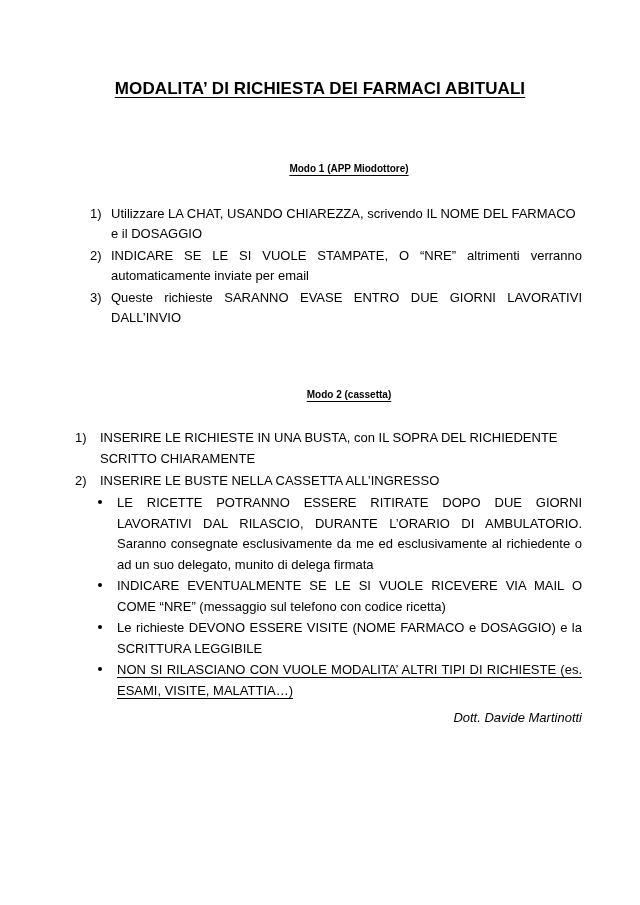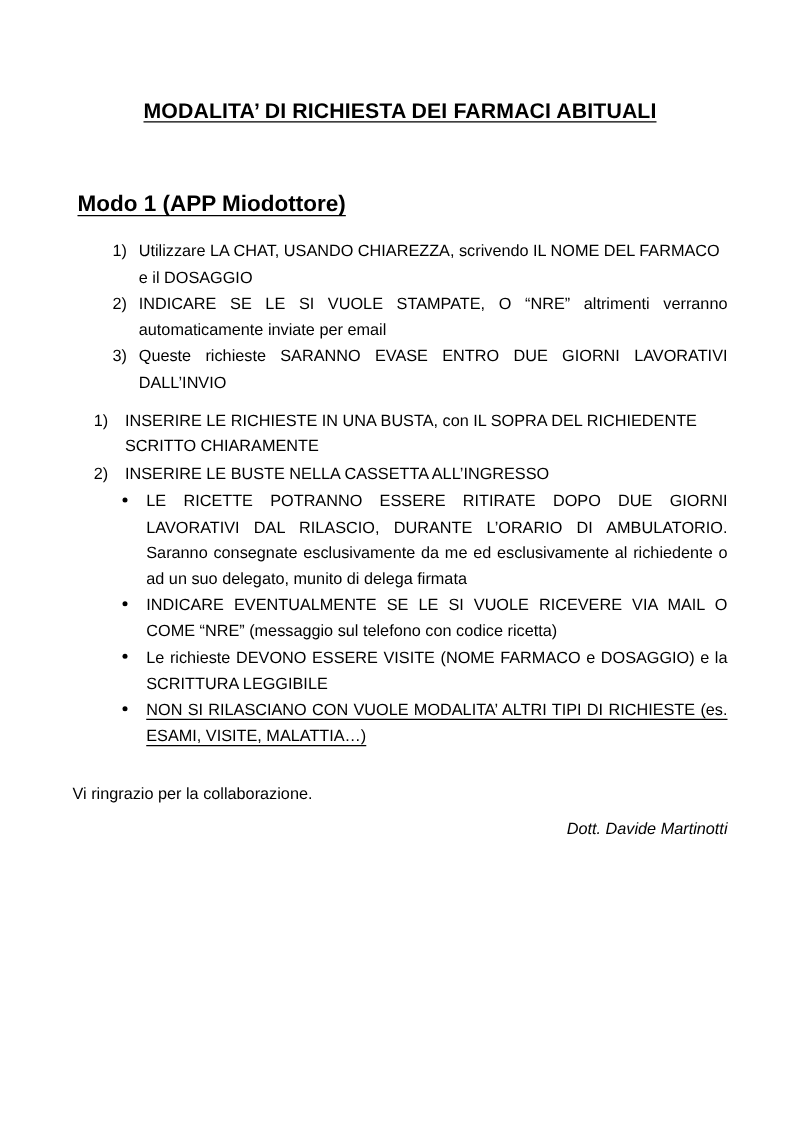--- a/index.html
+++ b/index.html
@@ -35,24 +35,25 @@
     padding: 78px 58px 0 58px;
     line-height: 1.25;
   }
   .doc-title span {
     text-decoration: underline;
     text-underline-offset: 3px;
   }
 
   
   .section-heading {
-    font-size: 18px;
+    font-size: 10px;
     font-weight: bold;
     line-height: 1.45;
-    margin: 4px;
+    margin: 16px;
+    text-align: center;
   }
   .section-heading span {
     text-decoration: underline;
     text-underline-offset: 2.5px;
   }
 
   #heading-modo1 { padding: 47px 0 0 58px; }
   #heading-modo2 { padding: 43px 0 0 58px; }
 
   
@@ -152,20 +153,21 @@
     <div class="list-row">
       <span class="marker">2)</span>
       <span class="row-text">INDICARE SE LE SI VUOLE STAMPATE, O “NRE” altrimenti verranno automaticamente inviate per email</span>
     </div>
     <div class="list-row">
       <span class="marker">3)</span>
       <span class="row-text">Queste richieste SARANNO EVASE ENTRO DUE GIORNI LAVORATIVI DALL’INVIO</span>
     </div>
   </div>
 
+  <div class="section-heading" id="heading-modo2"><span>Modo 2 (cassetta)</span></div>
 
   <div class="list-modo2">
     <div class="list-row">
       <span class="marker">1)</span>
       <span class="row-text nojust">INSERIRE LE RICHIESTE IN UNA BUSTA, con IL SOPRA DEL RICHIEDENTE SCRITTO CHIARAMENTE</span>
     </div>
     <div class="list-row">
       <span class="marker">2)</span>
       <span class="row-text nojust">INSERIRE LE BUSTE NELLA CASSETTA ALL’INGRESSO</span>
     </div>
@@ -184,17 +186,16 @@
       <span class="marker"><span class="bullet-dot"></span></span>
       <span class="row-text">Le richieste DEVONO ESSERE VISITE (NOME FARMACO e DOSAGGIO) e la SCRITTURA LEGGIBILE</span>
     </div>
     <div class="list-row">
       <span class="marker"><span class="bullet-dot"></span></span>
       <span class="row-text underlined">NON SI RILASCIANO CON VUOLE MODALITA’ ALTRI TIPI DI RICHIESTE (es. ESAMI, VISITE, MALATTIA…)</span>
     </div>
   </div>
 
 
-  <div class="thanks-block">Vi ringrazio per la collaborazione.</div>
 
   <div class="signature-block">Dott. Davide Martinotti</div>
 
 </div>
 
 </body></html>

